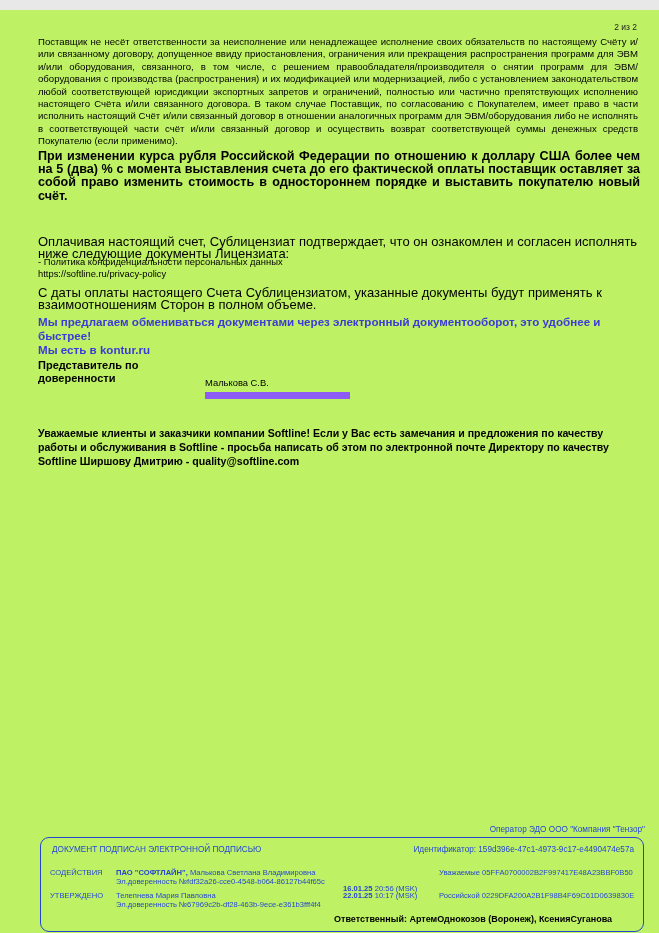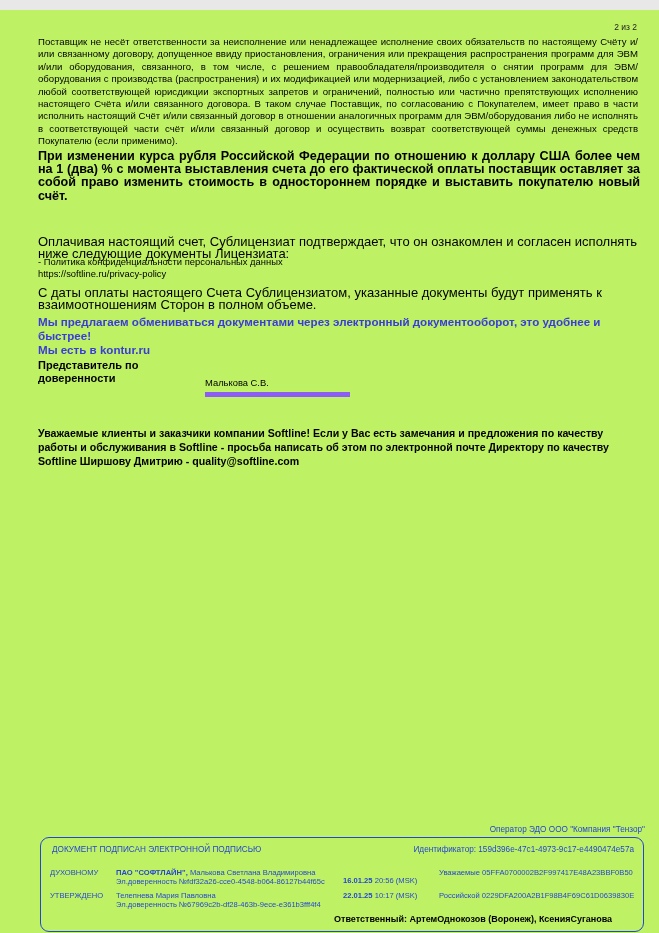--- a/index.html
+++ b/index.html
@@ -30,21 +30,21 @@
   .para-privacy{top:246px;left:38px;width:600px;font-size:9.4px;line-height:11.5px;}
   .para-apply{top:277px;left:38px;width:600px;font-size:13px;line-height:12px;}
 
   .edo-offer{
     top:305px;left:38px;width:610px;
     font-size:11.6px;font-weight:bold;line-height:14px;
     color:#3b3bd9;
   }
 
   .rep-label{top:349px;left:38px;width:140px;font-size:11px;font-weight:bold;line-height:13px;}
-  .rep-name-wrap{top:362px;left:205px;width:145px;border-bottom:5px solid #8b5cf6;padding-bottom:2px;}
+  .rep-name-wrap{top:362px;left:205px;width:145px;border-bottom:7px solid #8b5cf6;padding-bottom:2px;}
   .rep-name{font-size:9.4px;}
 
   .para-feedback{
     top:416px;left:38px;width:606px;
     font-size:10.6px;font-weight:bold;line-height:14px;
   }
 
   .stamp-operator{
     top:815px;left:300px;width:345px;
     text-align:right;font-size:8.2px;color:#2546d4;
@@ -57,41 +57,41 @@
   .stamp-title{top:7px;left:11px;font-size:8.2px;}
   .stamp-ident{top:7px;right:9px;font-size:8.2px;}
   .stamp-status{font-size:7.6px;}
   .stamp-party{font-size:7.6px;line-height:9px;width:225px;}
   .stamp-party .b{font-weight:bold;}
   .stamp-date{font-size:7.6px;white-space:nowrap;}
   .stamp-date .b{font-weight:bold;}
   .stamp-cert{font-size:7.6px;width:205px;line-height:9px;}
   .row1-status{top:30px;left:9px;}
   .row1-party{top:30px;left:75px;}
-  .row1-date{top:38px;left:302px;}
+  .row1-date{top:46px;left:302px;}
   .row1-cert{top:30px;left:398px;}
   .row2-status{top:53px;left:9px;}
   .row2-party{top:53px;left:75px;}
   .row2-date{top:53px;left:302px;}
   .row2-cert{top:53px;left:398px;}
   .stamp-responsible{
     top:76px;left:293px;width:348px;
     font-size:9px;font-weight:bold;color:#000;line-height:11px;
   }
 </style>
 </head>
 <body>
 
 <div class="page">
 
   <div class="abs pageno">2 из 2</div>
 
   <div class="abs para-liability justify">Поставщик не несёт ответственности за неисполнение или ненадлежащее исполнение своих обязательств по настоящему Счёту и/или связанному договору, допущенное ввиду приостановления, ограничения или прекращения распространения программ для ЭВМ и/или оборудования, связанного, в том числе, с решением правообладателя/производителя о снятии программ для ЭВМ/оборудования с производства (распространения) и их модификацией или модернизацией, либо с установлением законодательством любой соответствующей юрисдикции экспортных запретов и ограничений, полностью или частично препятствующих исполнению настоящего Счёта и/или связанного договора. В таком случае Поставщик, по согласованию с Покупателем, имеет право в части исполнить настоящий Счёт и/или связанный договор в отношении аналогичных программ для ЭВМ/оборудования либо не исполнять в соответствующей части счёт и/или связанный договор и осуществить возврат соответствующей суммы денежных средств Покупателю (если применимо).</div>
 
-  <div class="abs para-clause justify">При изменении курса рубля Российской Федерации по отношению к доллару США более чем на 1 (два) % с момента выставления счета до его фактической оплаты поставщик оставляет за собой право изменить стоимость в одностороннем порядке и выставить покупателю новый счёт.</div>
+  <div class="abs para-clause justify">При изменении курса рубля Российской Федерации по отношению к доллару США более чем на 5 (два) % с момента выставления счета до его фактической оплаты поставщик оставляет за собой право изменить стоимость в одностороннем порядке и выставить покупателю новый счёт.</div>
 
   <div class="abs para-ack">Оплачивая настоящий счет, Сублицензиат подтверждает, что он ознакомлен и согласен исполнять ниже следующие документы Лицензиата:</div>
 
   <div class="abs para-privacy pre"> - Политика конфиденциальности персональных данных
 https://softline.ru/privacy-policy</div>
 
   <div class="abs para-apply">С даты оплаты настоящего Счета Сублицензиатом, указанные документы будут применять к взаимоотношениям Сторон в полном объеме.</div>
 
   <div class="abs edo-offer pre">Мы предлагаем обмениваться документами через электронный документооборот, это удобнее и быстрее!
 Мы есть в kontur.ru</div>
@@ -105,21 +105,21 @@
 
   <div class="abs para-feedback">Уважаемые клиенты и заказчики компании Softline! Если у Вас есть замечания и предложения по качеству работы и обслуживания в Softline - просьба написать об этом по электронной почте Директору по качеству Softline Ширшову Дмитрию - quality@softline.com</div>
 
   <div class="abs stamp-operator">Оператор ЭДО ООО "Компания "Тензор"</div>
 
   <div class="abs stamp-box">
 
     <div class="abs stamp-title">ДОКУМЕНТ ПОДПИСАН ЭЛЕКТРОННОЙ ПОДПИСЬЮ</div>
     <div class="abs stamp-ident">Идентификатор: 159d396e-47c1-4973-9c17-e4490474e57a</div>
 
-    <div class="abs stamp-status row1-status">ДУХОВНОМУ</div>
+    <div class="abs stamp-status row1-status">СОДЕЙСТВИЯ</div>
     <div class="abs stamp-party row1-party">
       <span class="b">ПАО "СОФТЛАЙН",</span><span> Малькова Светлана Владимировна</span>
       <div>Эл.доверенность №fdf32a26-cce0-4548-b064-86127b44f65c</div>
     </div>
     <div class="abs stamp-date row1-date">
       <span class="b">16.01.25</span><span> 20:56 (MSK)</span>
     </div>
     <div class="abs stamp-cert row1-cert">Уважаемые 05FFA0700002B2F997417E48A23BBF0B50</div>
 
     <div class="abs stamp-status row2-status">УТВЕРЖДЕНО</div>

